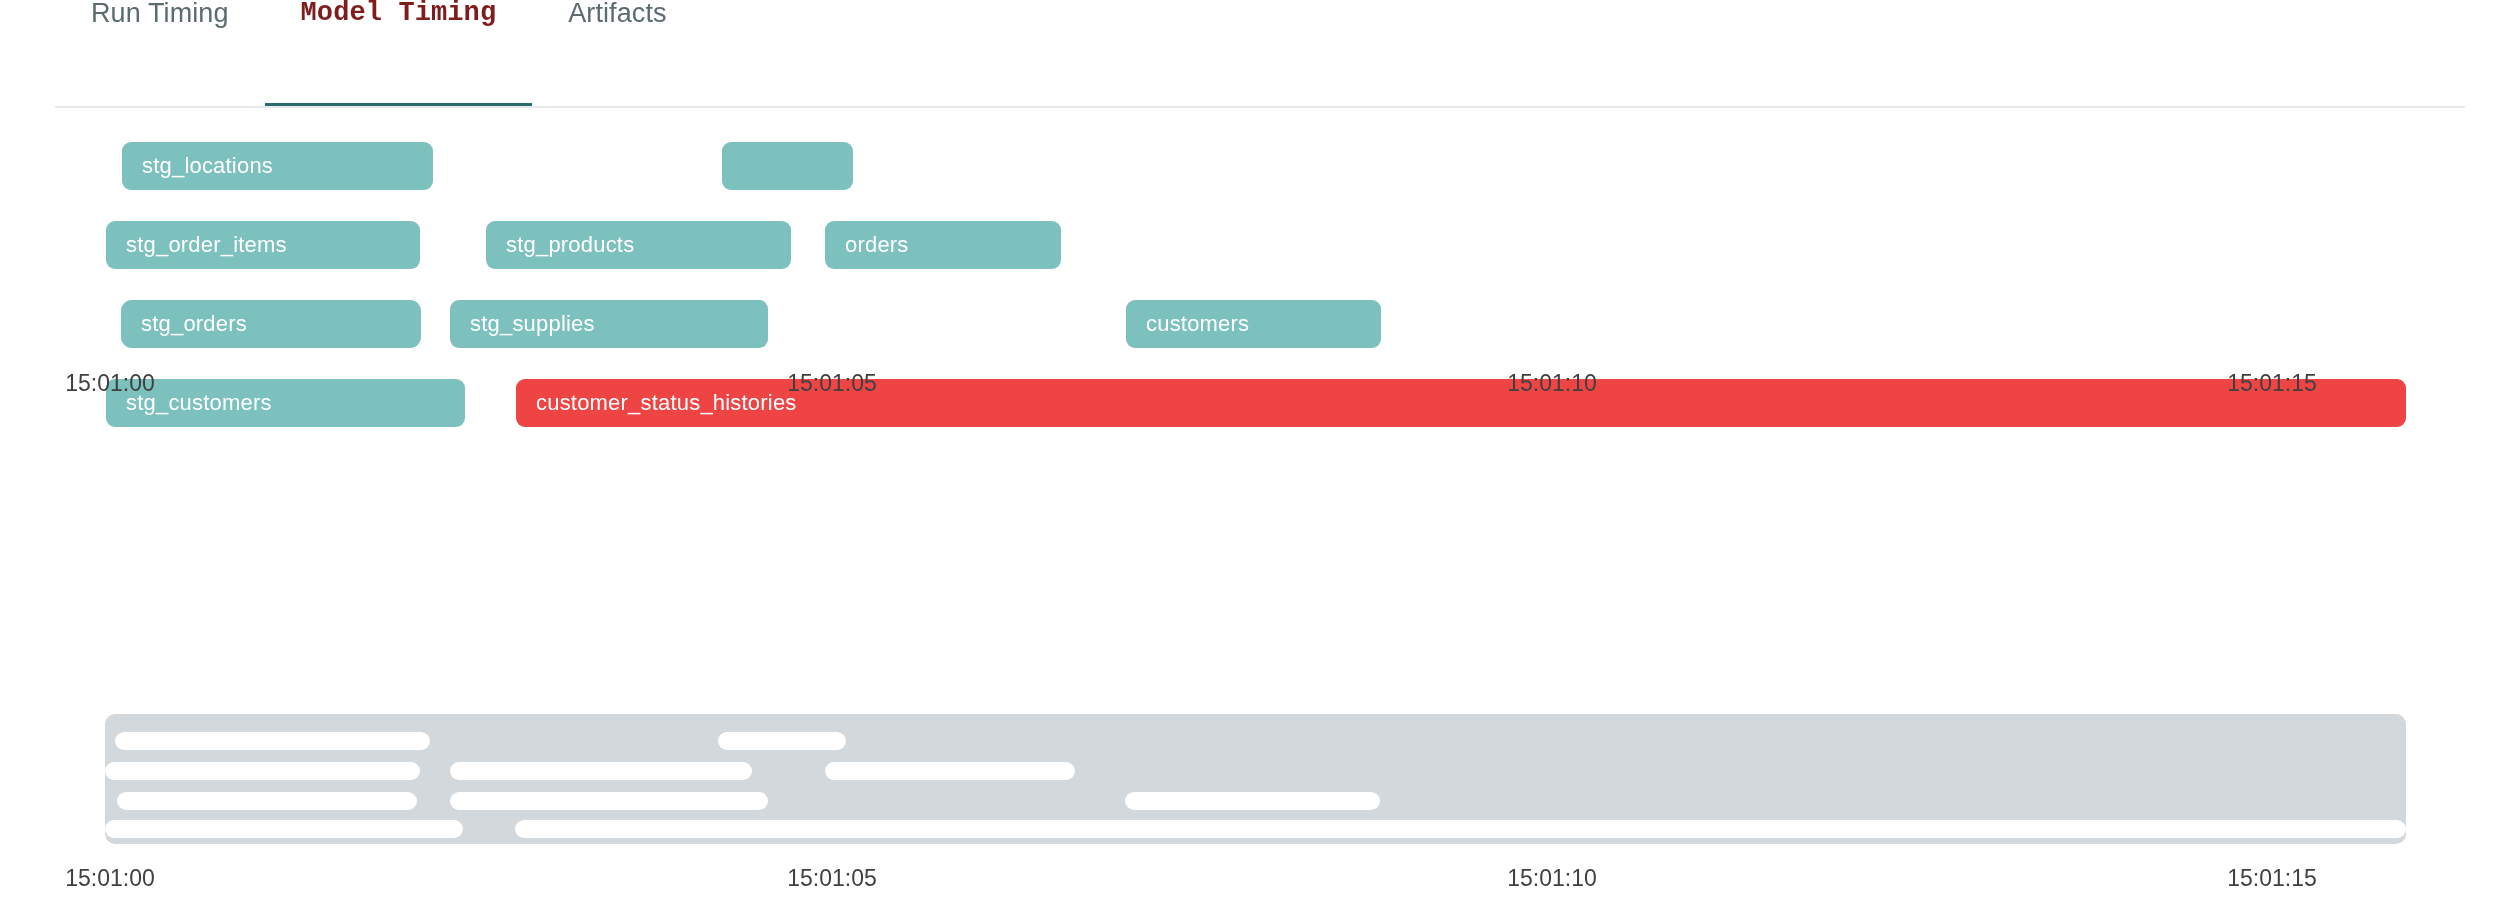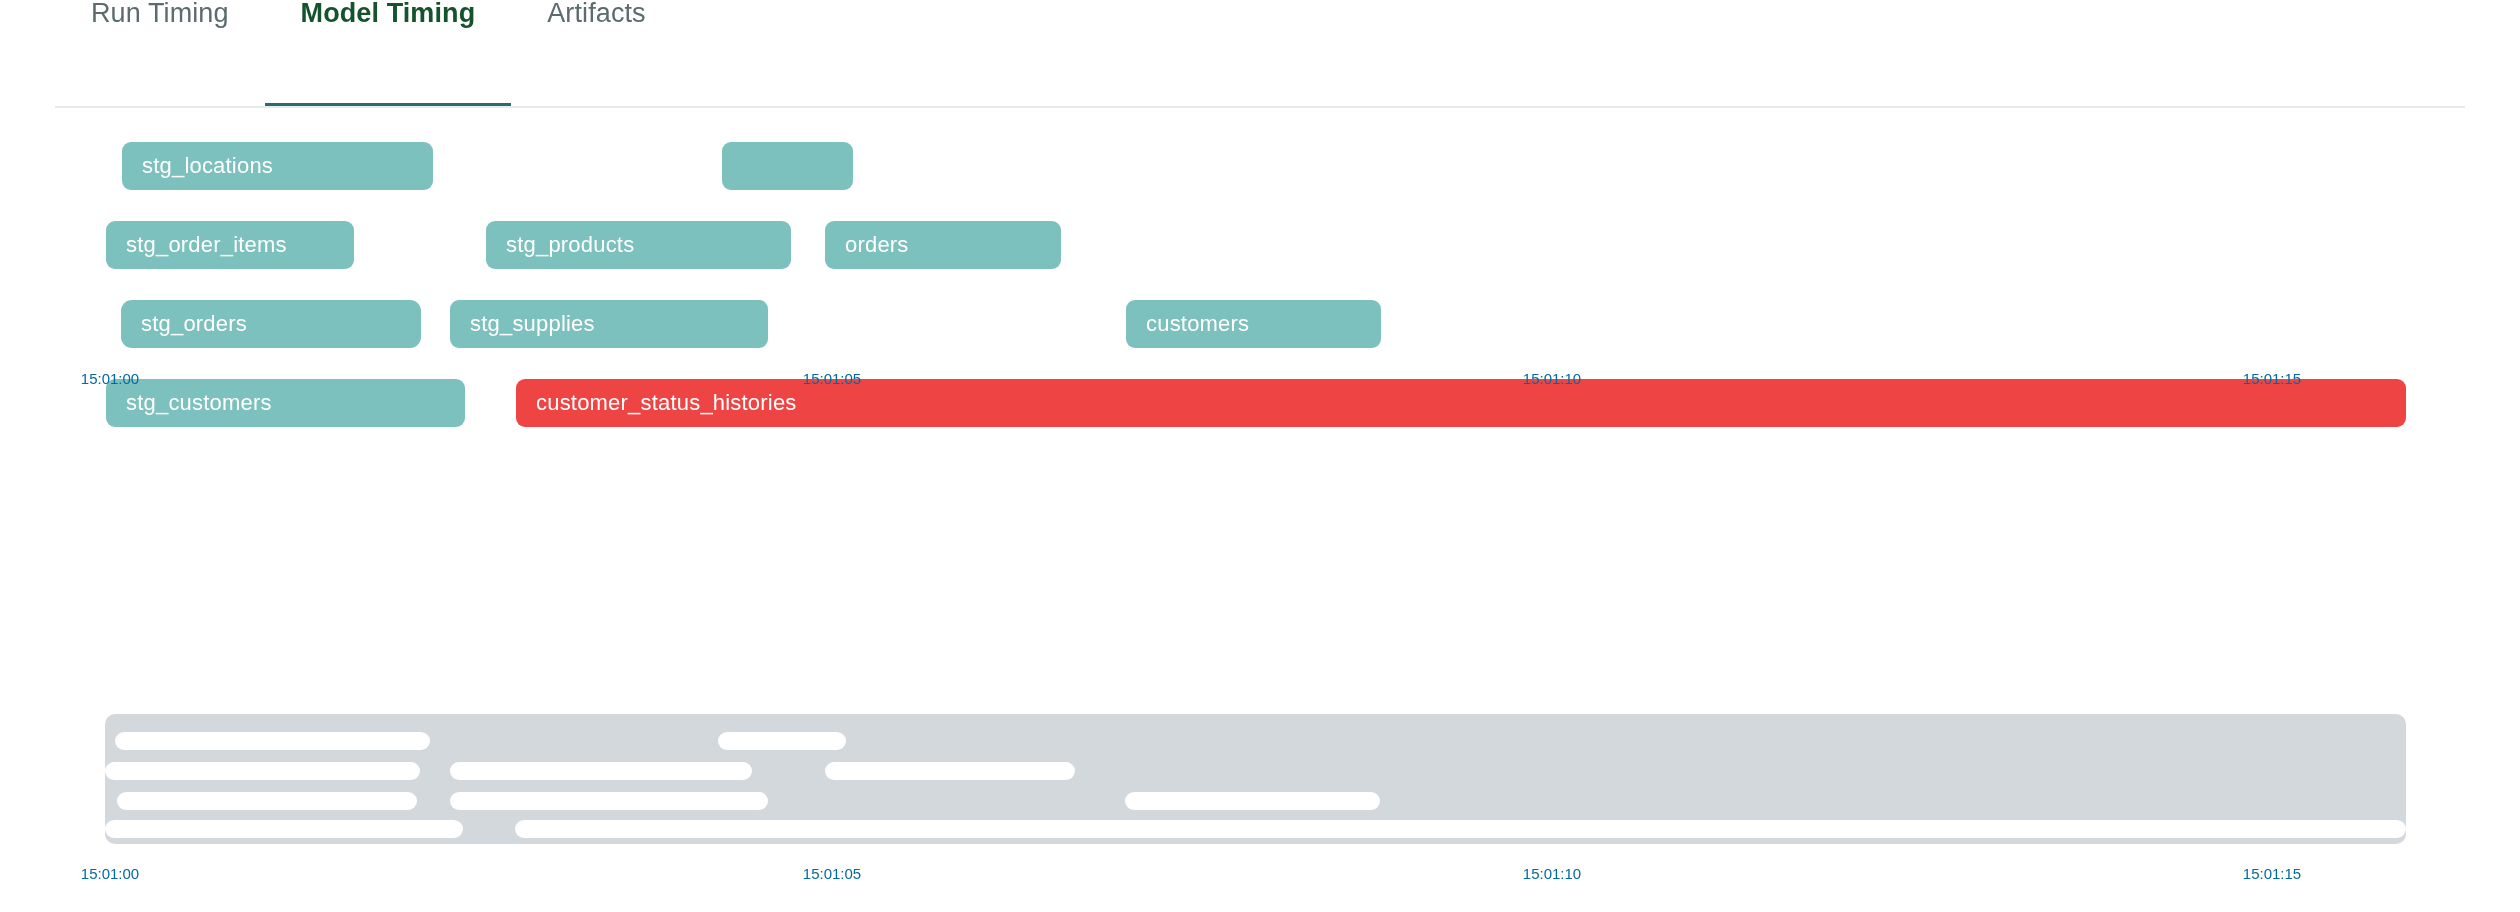--- a/index.html
+++ b/index.html
@@ -42,22 +42,23 @@
     position: relative;
     padding: 0 36px 26px 36px;
     font-size: 27px;
     line-height: 1;
     color: #5b6b6e;
     cursor: pointer;
     white-space: nowrap;
     letter-spacing: .1px;
   }
   .tab.active {
-    color: #14532d;
+    color: #7f1d1d;
     font-weight: 700;
+    font-family: Liberation Mono, monospace;
   }
   .tab.active::after {
     content: "";
     position: absolute;
     left: 0; right: 0;
     bottom: 0;
     height: 5px;
     background: #2a6b6e;
   }
 
@@ -100,22 +101,22 @@
   
   .axis {
     position: absolute;
     left: 0;
     width: 2520px;
     height: 30px;
   }
   .axis .tick {
     position: absolute;
     top: 0;
-    font-size: 15px;
-    color: #0369a1;
+    font-size: 23px;
+    color: #404040;
     white-space: nowrap;
     transform: translateX(-50%);
   }
 
   
   .minimap-wrap {
     position: absolute;
     left: 0;
     top: 700px;
     width: 2520px;
@@ -155,21 +156,21 @@
   </div>
   <div class="tabbar-rule"></div>
 </div>
 
 <div class="gantt">
   <div class="gantt-plot" id="gantt-plot">
       <div class="bar" style="left: 122px; width: 311px; top: 34px;">
         <span class="bar-label">stg_locations</span>
       </div>
       <div class="bar" style="left: 722px; width: 131px; top: 34px;"></div>
-      <div class="bar" style="left: 106px; width: 248px; top: 113px;">
+      <div class="bar" style="left: 106px; width: 314px; top: 113px;">
         <span class="bar-label">stg_order_items</span>
       </div>
       <div class="bar" style="left: 450px; width: 305px; top: 113px; margin-left: 36px;">
         <span class="bar-label">stg_products</span>
       </div>
       <div class="bar" style="left: 825px; width: 236px; top: 113px;">
         <span class="bar-label">orders</span>
       </div>
       <div class="bar" style="left: 121px; width: 300px; top: 192px; border-radius: 11px;">
         <span class="bar-label">stg_orders</span>

